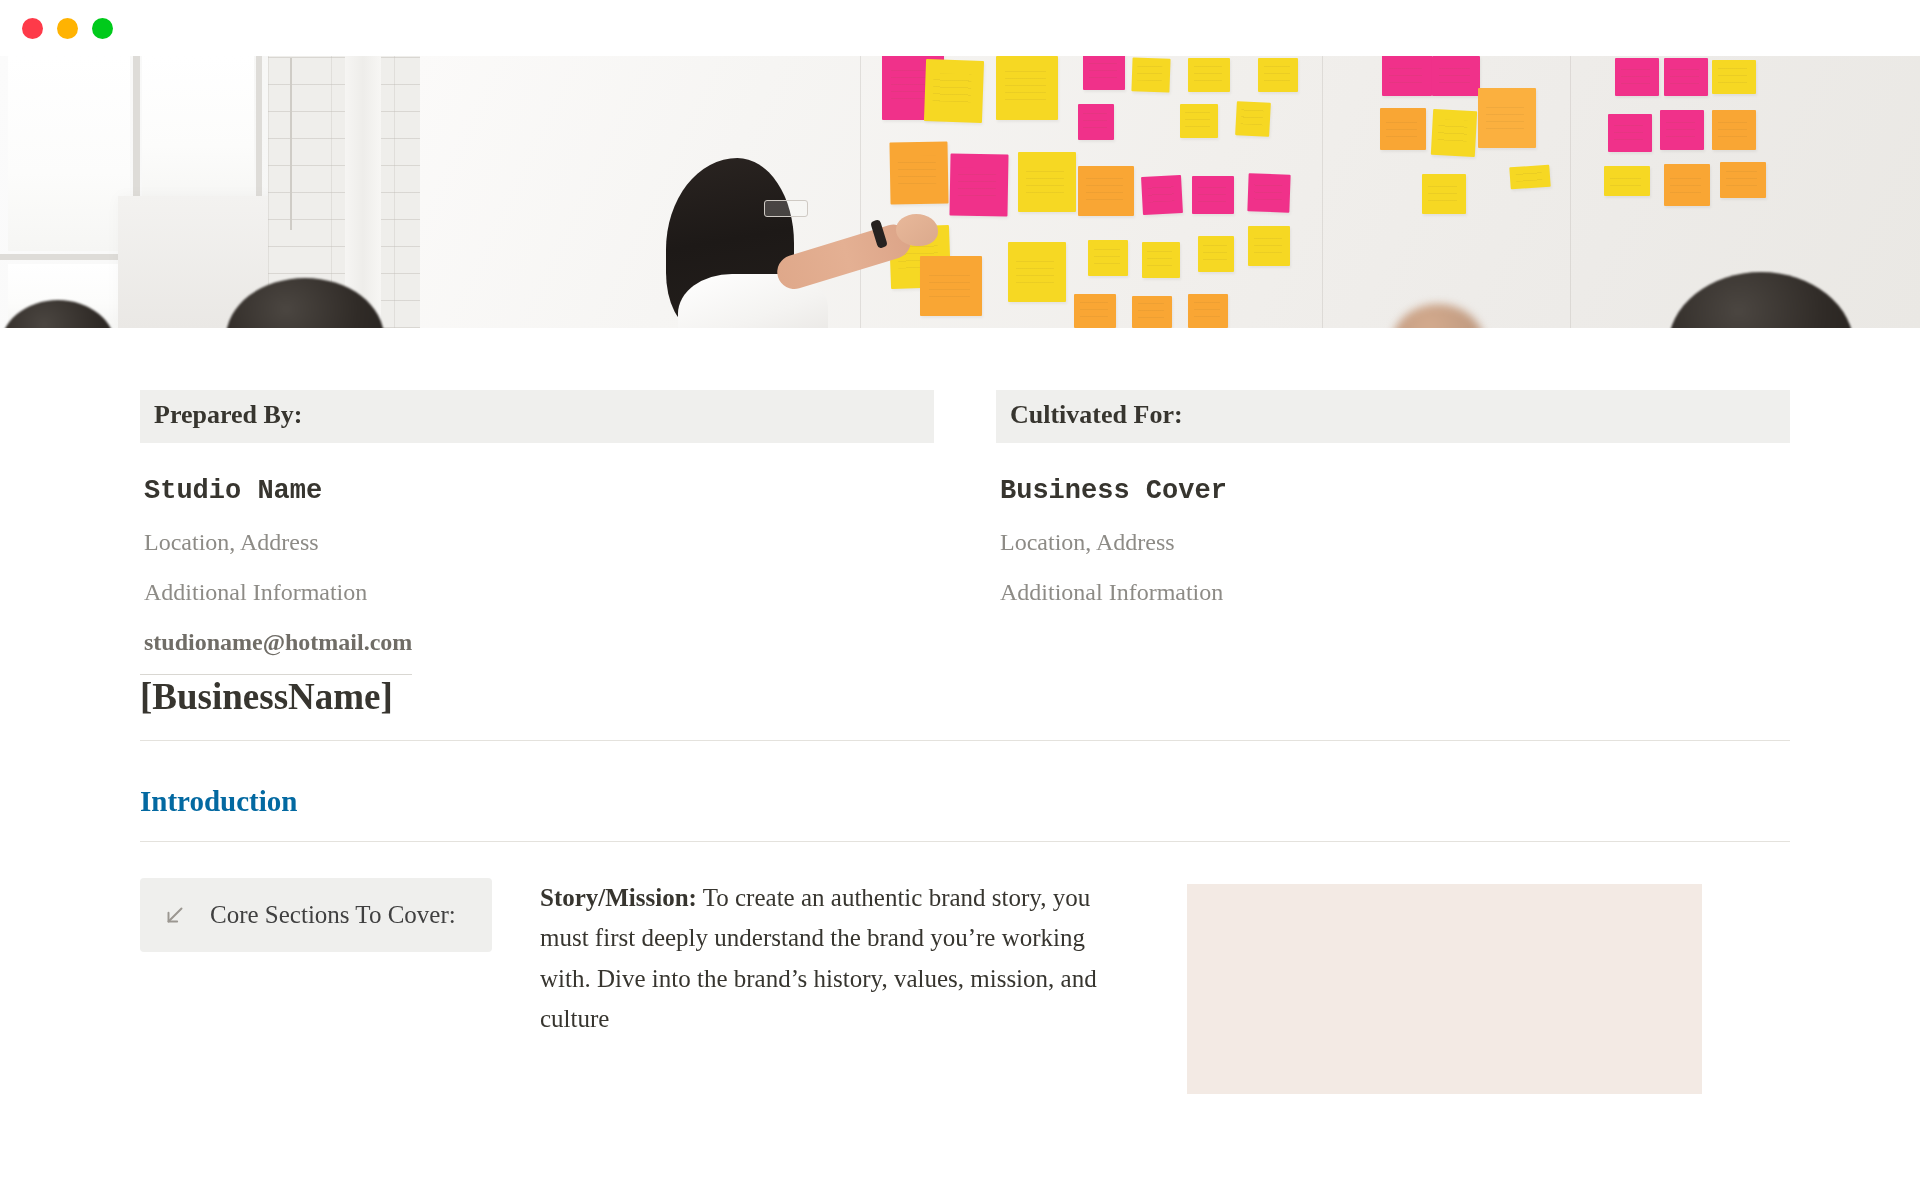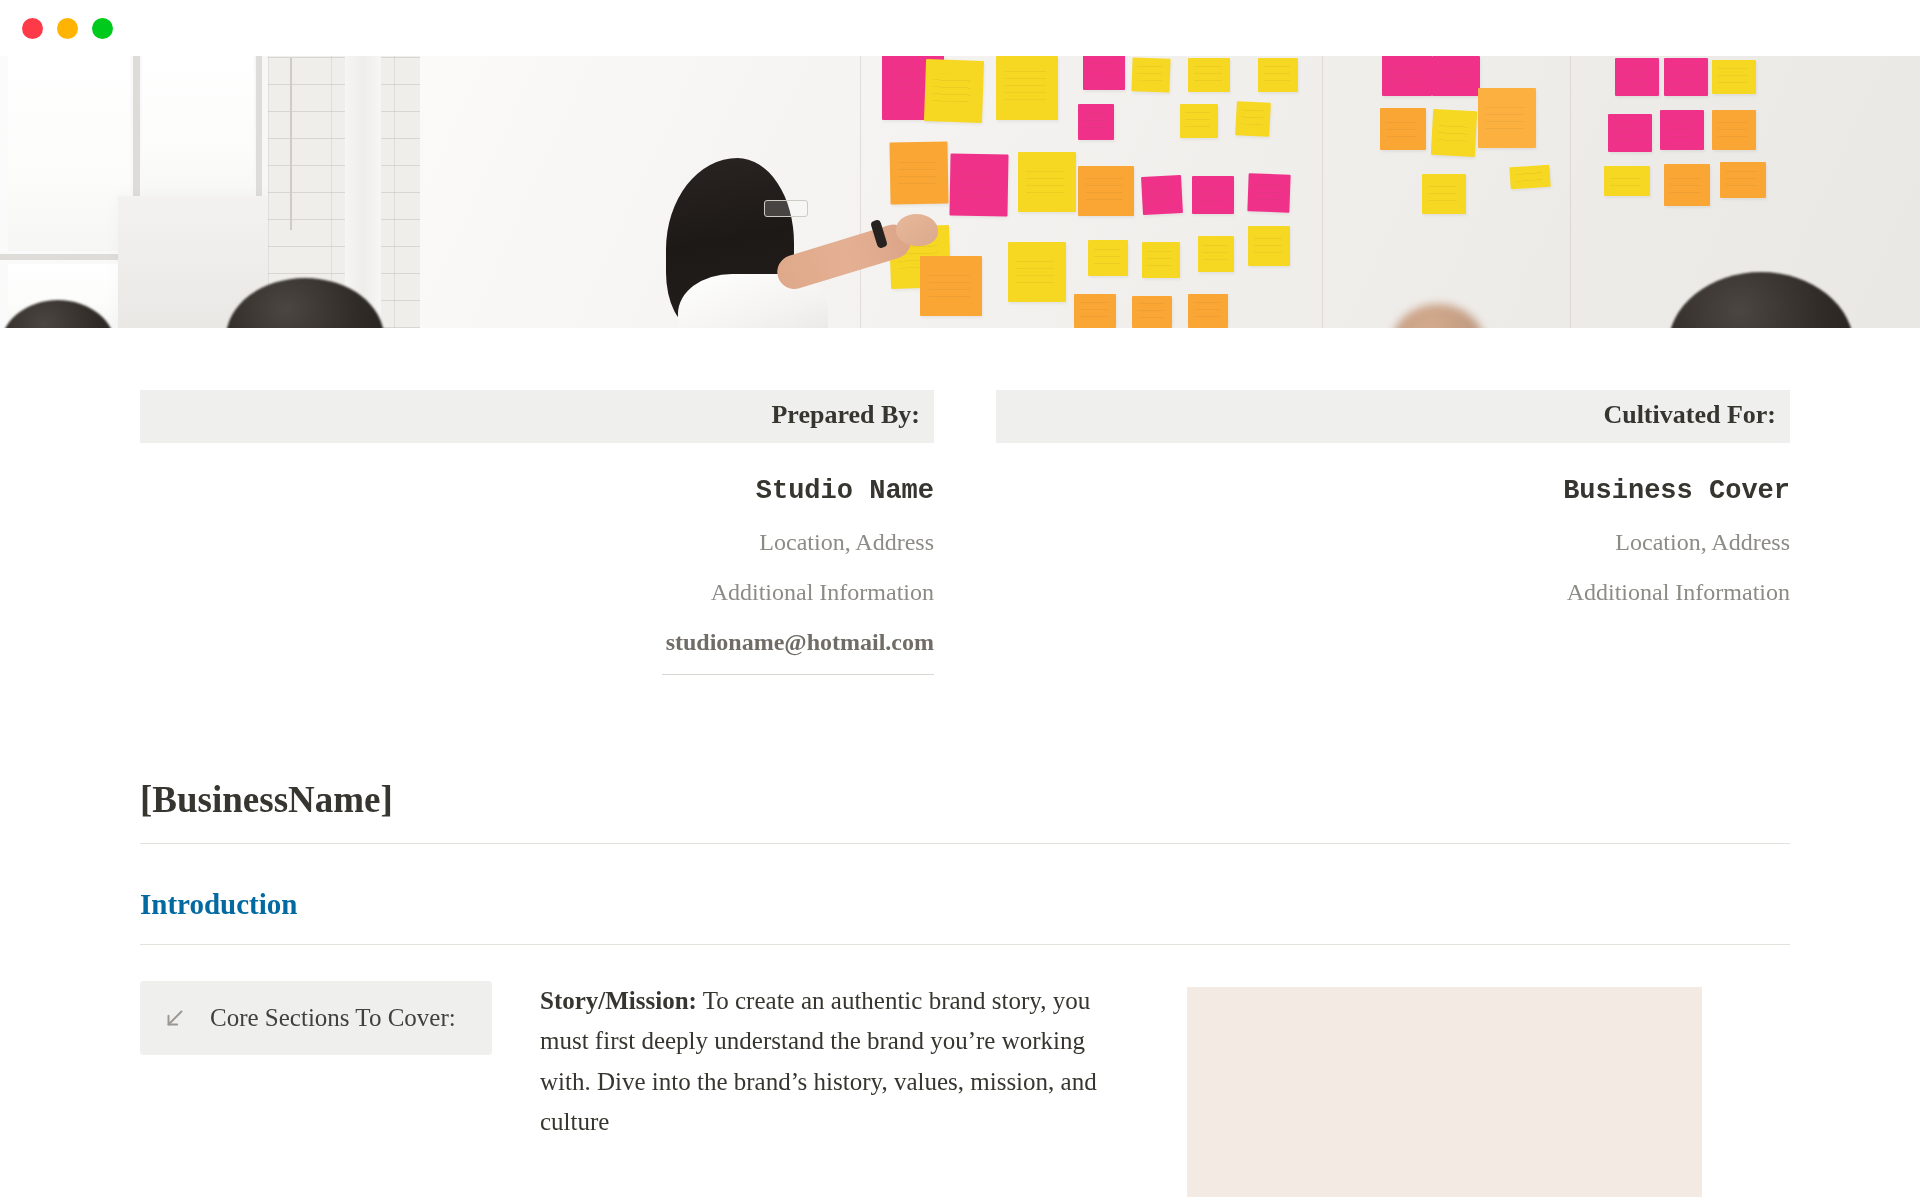--- a/index.html
+++ b/index.html
@@ -229,21 +229,21 @@
     padding-left: 10px;
   }
 
   
   .info-grid {
     display: flex;
     gap: 62px;
     margin-top: 62px;
     padding-left: 10px;
   }
-  .info-col { flex: 1; min-width: 0; text-align: right; }
+  .info-col { flex: 1; min-width: 0; }
 
   .col-banner {
     background: #efefed;
     padding: 9px 14px 11px 14px;
   }
   .col-banner-text {
     font-family: "Liberation Serif", serif;
     font-weight: bold;
     font-size: 26px;
     color: #37352f;
@@ -277,21 +277,20 @@
     padding-bottom: 18px;
     text-decoration: none;
   }
 
   
   .section-h1 {
     font-family: "Liberation Serif", serif;
     font-weight: bold;
     font-size: 37px;
     color: #37352f;
-    margin-top: 103px;
     padding-left: 10px;
   }
   .section-h2 {
     font-family: "Liberation Serif", serif;
     font-weight: bold;
     font-size: 29px;
     color: #0369a1;
     margin-top: 44px;
     padding-left: 10px;
   }

